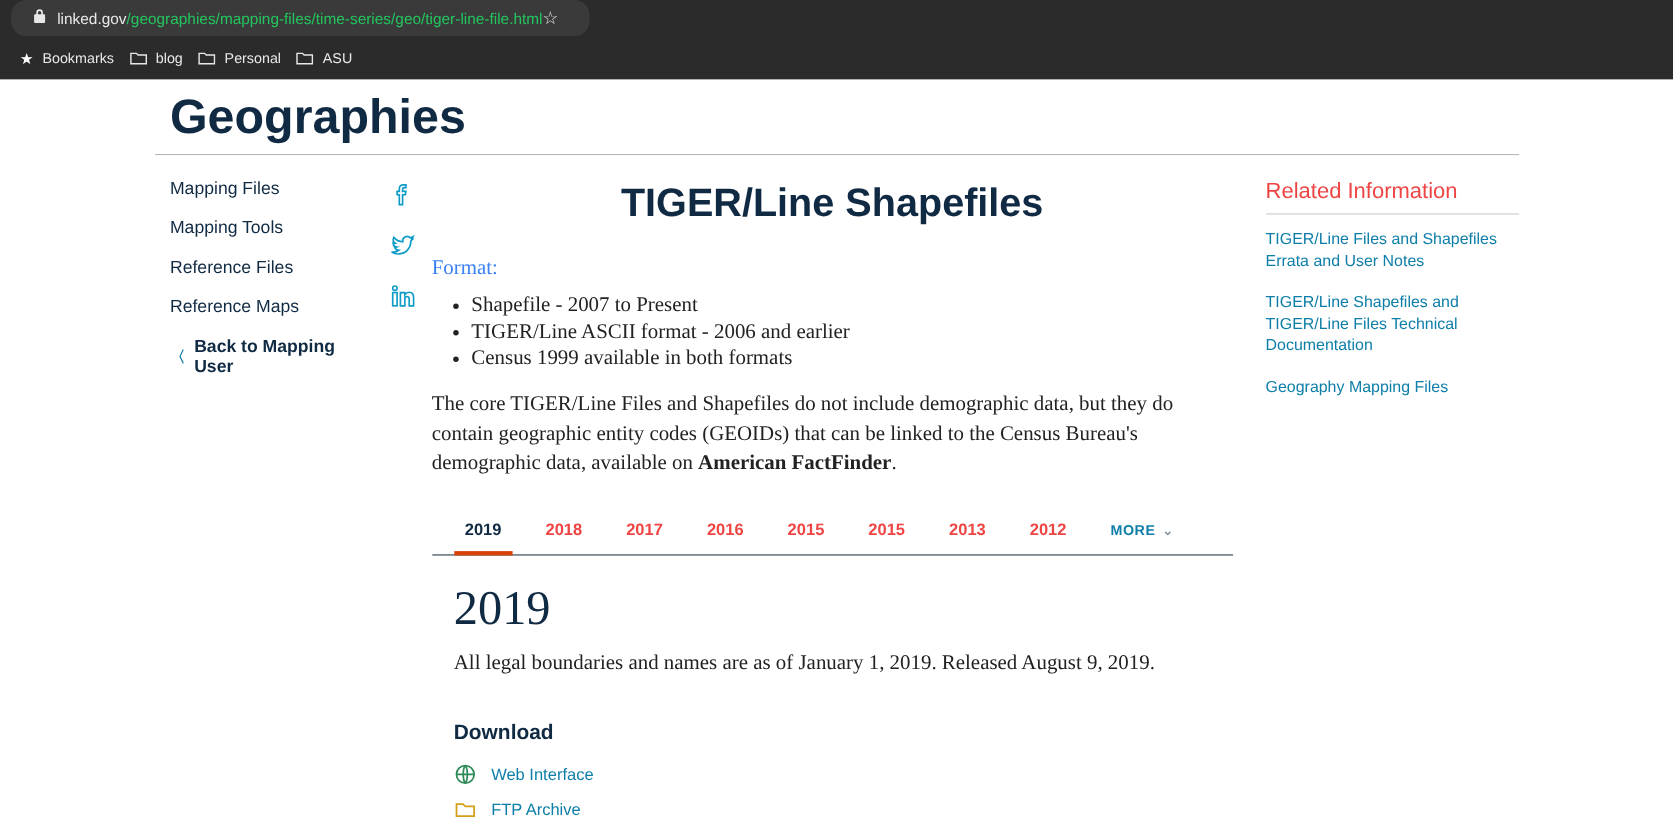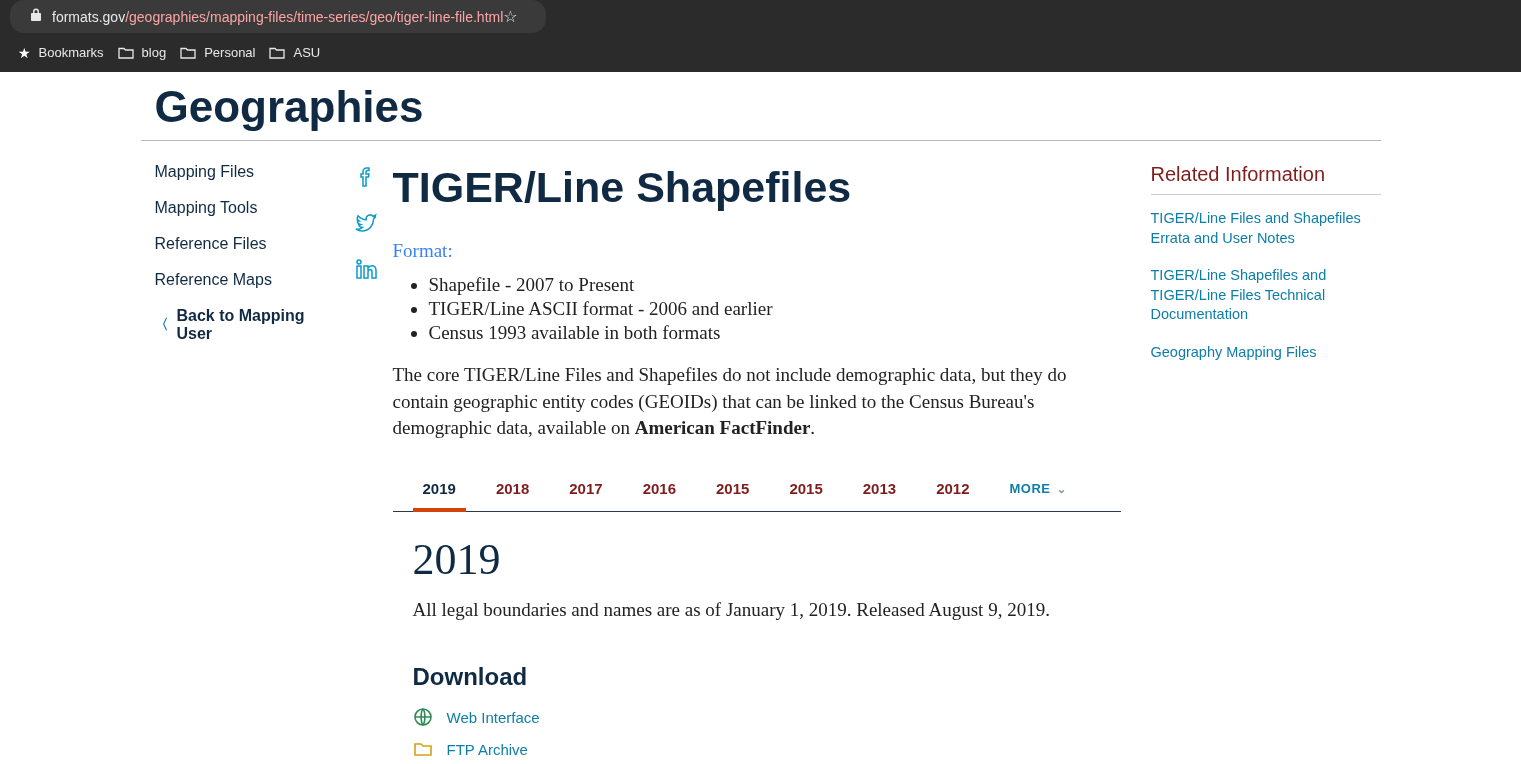--- a/index.html
+++ b/index.html
@@ -2,73 +2,73 @@
 <html><head>
   <meta charset="utf-8">
   <style>
     * { box-sizing: border-box; margin: 0; padding: 0; }
     body { font-family: -apple-system, BlinkMacSystemFont, "Segoe UI", Helvetica, Arial, sans-serif; background: #fff; }
     .browser-chrome { background: #2b2b2b; height: 72px; }
     .url-bar { display: flex; align-items: center; padding: 4px 20px; height: 33px; background: #3a3a3a; border-radius: 14px; margin-right: 8px; position: relative; }
     .url-row { display: flex; align-items: center; padding: 0 6px 0 10px; height: 33px; }
     .lock-icon { color: #e8e8e8; margin-right: 10px; font-size: 12px; }
     .url-text { color: #e8e8e8; font-size: 14px; }
-    .url-text .path { color: #fca5a5; text-align: right; }
+    .url-text .path { color: #22c55e; text-align: right; }
     .star-outer { color: #e8e8e8; margin-left: auto; font-size: 16px; padding-right: 8px; }
     .bookmarks-bar { display: flex; align-items: center; gap: 14px; padding: 0 18px; height: 39px; background: #2b2b2b; }
     .bm-item { display: flex; align-items: center; gap: 8px; color: #e8e8e8; font-size: 13px; cursor: pointer; }
     .bm-star { color: #fff; font-size: 14px; }
     .folder-icon { width: 16px; height: 14px; }
     .folder-icon svg { width: 16px; height: 14px; display: block; }
     .content { max-width: 1240px; margin: 0 auto; padding: 0 0 40px; }
     h1.page-title { font-size: 44px; font-weight: 600; color: #102a43; padding: 10px 0 8px 14px; }
     .rule { border: 0; border-top: 1px solid #b5b9bd; margin: 0; }
     .columns { display: flex; gap: 0; padding-top: 22px; }
     .leftnav { width: 198px; padding-left: 14px; }
     .leftnav a { display: block; color: #102a43; text-decoration: none; font-size: 16px; margin-bottom: 18px; }
     .leftnav a.back { font-weight: 700; display: flex; align-items: center; gap: 8px; }
     .back-chevron { color: #0d7ea8; font-size: 14px; }
     .social { width: 54px; display: flex; flex-direction: column; gap: 22px; align-items: center; padding-top: 2px; }
     .social-icon { width: 24px; height: 24px; color: #0d9cc7; cursor: pointer; }
     .main { flex: 1; padding: 0 24px 0 0; }
-    h2.section-title { font-size: 43px; font-weight: 700; color: #102a43; margin-bottom: 28px; }
+    h2.section-title { font-size: 36px; font-weight: 700; color: #102a43; margin-bottom: 28px; text-align: center; }
     .format-label { font-family: Georgia, 'Times New Roman', serif; font-size: 19px; color: #3b82f6; margin-bottom: 12px; }
     .format-list { font-family: Georgia, 'Times New Roman', serif; font-size: 19px; color: #222; padding-left: 36px; margin-bottom: 18px; }
     .format-list li { margin-bottom: 2px; }
     .desc { font-family: Georgia, 'Times New Roman', serif; font-size: 19px; line-height: 1.4; color: #222; margin-bottom: 24px; }
     .desc .bold { font-weight: 700; }
     .year-tabs { display: flex; align-items: center; gap: 40px; border-bottom: 1px solid #2a3a4a; padding: 0 10px 0 30px; position: relative; }
-    .year-tab { font-size: 15px; font-weight: 700; color: #7f1d1d; padding: 14px 0; cursor: pointer; position: relative; }
+    .year-tab { font-size: 15px; font-weight: 700; color: #ef4444; padding: 14px 0; cursor: pointer; position: relative; }
     .year-tab.active { color: #102a43; }
     .year-tab.active::after { content: ""; position: absolute; left: -10px; right: -10px; bottom: -1px; height: 4px; background: #d54309; }
     .more-btn { display: flex; align-items: flex-end; gap: 6px; font-size: 13px; font-weight: 700; color: #0d7ea8; cursor: pointer; letter-spacing: 0.5px; padding: 14px 0; }
     .more-chevron { color: #8a98a5; font-size: 12px; }
     .selected-year { font-family: Georgia, 'Times New Roman', serif; font-size: 44px; font-weight: 400; color: #102a43; margin: 22px 0 12px; padding-left: 20px; }
     .year-desc { font-family: Georgia, 'Times New Roman', serif; font-size: 19px; color: #222; padding-left: 20px; margin-bottom: 40px; line-height: 1.4; }
-    .download-h { font-size: 24px; font-weight: 600; color: #102a43; padding-left: 20px; margin-bottom: 16px; }
+    .download-h { font-size: 19px; font-weight: 600; color: #102a43; padding-left: 20px; margin-bottom: 16px; }
     .dl-link { display: flex; align-items: center; gap: 14px; padding-left: 20px; margin-bottom: 12px; cursor: pointer; text-align: center; }
     .dl-link .dl-icon { width: 20px; height: 20px; }
     .dl-link span.lbl { color: #0d7ea8; font-size: 15px; }
     .rightcol { width: 236px; padding-left: 6px; }
-    .rightcol h3 { font-size: 20px; font-weight: 500; color: #7f1d1d; padding-bottom: 8px; border-bottom: 1px solid #ccc; margin-bottom: 14px; }
+    .rightcol h3 { font-size: 20px; font-weight: 500; color: #ef4444; padding-bottom: 8px; border-bottom: 1px solid #ccc; margin-bottom: 14px; }
     .rightcol a { display: block; color: #0d7ea8; text-decoration: none; font-size: 14.5px; line-height: 1.35; margin-bottom: 18px; }
   </style>
 </head>
 <body>
 
 <div class="browser-chrome">
   <div class="url-row">
     <div class="url-bar">
       <span class="lock-icon">
         <svg width="12" height="14" viewBox="0 0 12 14" fill="currentColor">
             <path d="M9 5V3.5a3 3 0 10-6 0V5H2a1 1 0 00-1 1v6a1 1 0 001 1h8a1 1 0 001-1V6a1 1 0 00-1-1H9zM4.5 3.5a1.5 1.5 0 013 0V5h-3V3.5z"></path>
           </svg>
       </span>
       <span class="url-text">
-        <span>formats.gov</span><span class="path">/geographies/mapping-files/time-series/geo/tiger-line-file.html</span>
+        <span>linked.gov</span><span class="path">/geographies/mapping-files/time-series/geo/tiger-line-file.html</span>
       </span>
       <span class="star-outer">☆</span>
     </div>
   </div>
   <div class="bookmarks-bar">
     <div class="bm-item">
       <span class="bm-star">★</span>
       <span>Bookmarks</span>
     </div>
     <div class="bm-item">
@@ -132,21 +132,21 @@
           </svg>
       </span>
     </div>
 
     <main class="main">
       <h2 class="section-title">TIGER/Line Shapefiles</h2>
       <p class="format-label">Format:</p>
       <ul class="format-list">
         <li>Shapefile - 2007 to Present</li>
         <li>TIGER/Line ASCII format - 2006 and earlier</li>
-        <li>Census 1993 available in both formats</li>
+        <li>Census 1999 available in both formats</li>
       </ul>
       <p class="desc">
         <span>The core TIGER/Line Files and Shapefiles do not include demographic data, but they do contain geographic entity codes (GEOIDs) that can be linked to the Census Bureau's demographic data, available on </span><span class="bold">American FactFinder</span><span>.</span>
       </p>
 
       <div class="year-tabs">
         <div class="year-tab active">2019</div>
         <div class="year-tab">2018</div>
         <div class="year-tab">2017</div>
         <div class="year-tab">2016</div>

